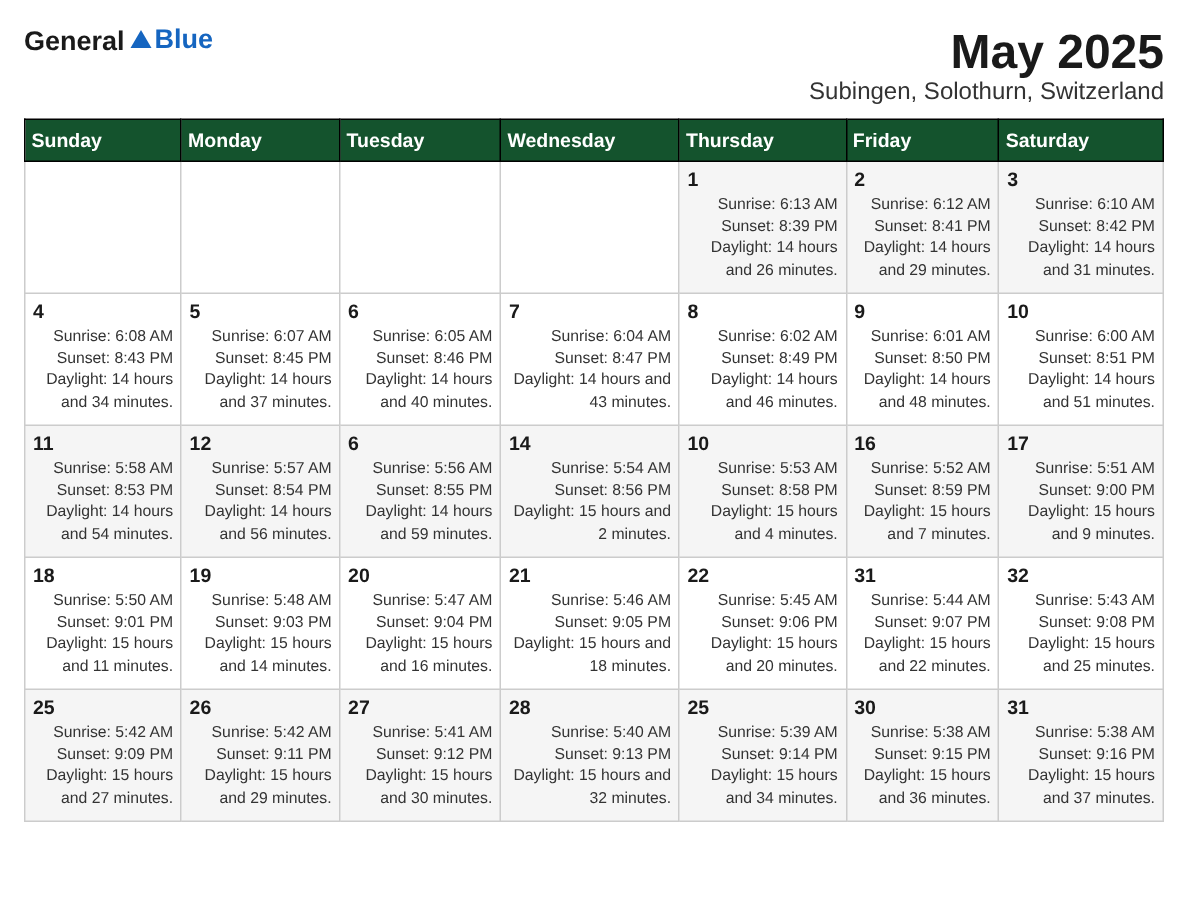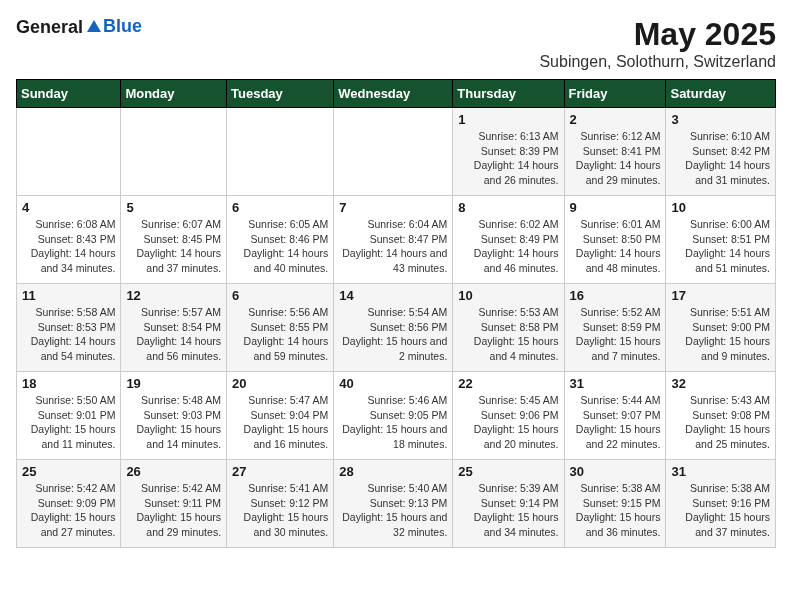--- a/index.html
+++ b/index.html
@@ -203,21 +203,21 @@
         </td>
         <td>
           <div class="cell-num">19</div>
           <div class="cell-text">Sunrise: 5:48 AM<br>Sunset: 9:03 PM<br>Daylight: 15 hours and 14 minutes.</div>
         </td>
         <td>
           <div class="cell-num">20</div>
           <div class="cell-text">Sunrise: 5:47 AM<br>Sunset: 9:04 PM<br>Daylight: 15 hours and 16 minutes.</div>
         </td>
         <td>
-          <div class="cell-num">40</div>
+          <div class="cell-num">21</div>
           <div class="cell-text">Sunrise: 5:46 AM<br>Sunset: 9:05 PM<br>Daylight: 15 hours and 18 minutes.</div>
         </td>
         <td>
           <div class="cell-num">22</div>
           <div class="cell-text">Sunrise: 5:45 AM<br>Sunset: 9:06 PM<br>Daylight: 15 hours and 20 minutes.</div>
         </td>
         <td>
           <div class="cell-num">31</div>
           <div class="cell-text">Sunrise: 5:44 AM<br>Sunset: 9:07 PM<br>Daylight: 15 hours and 22 minutes.</div>
         </td>

